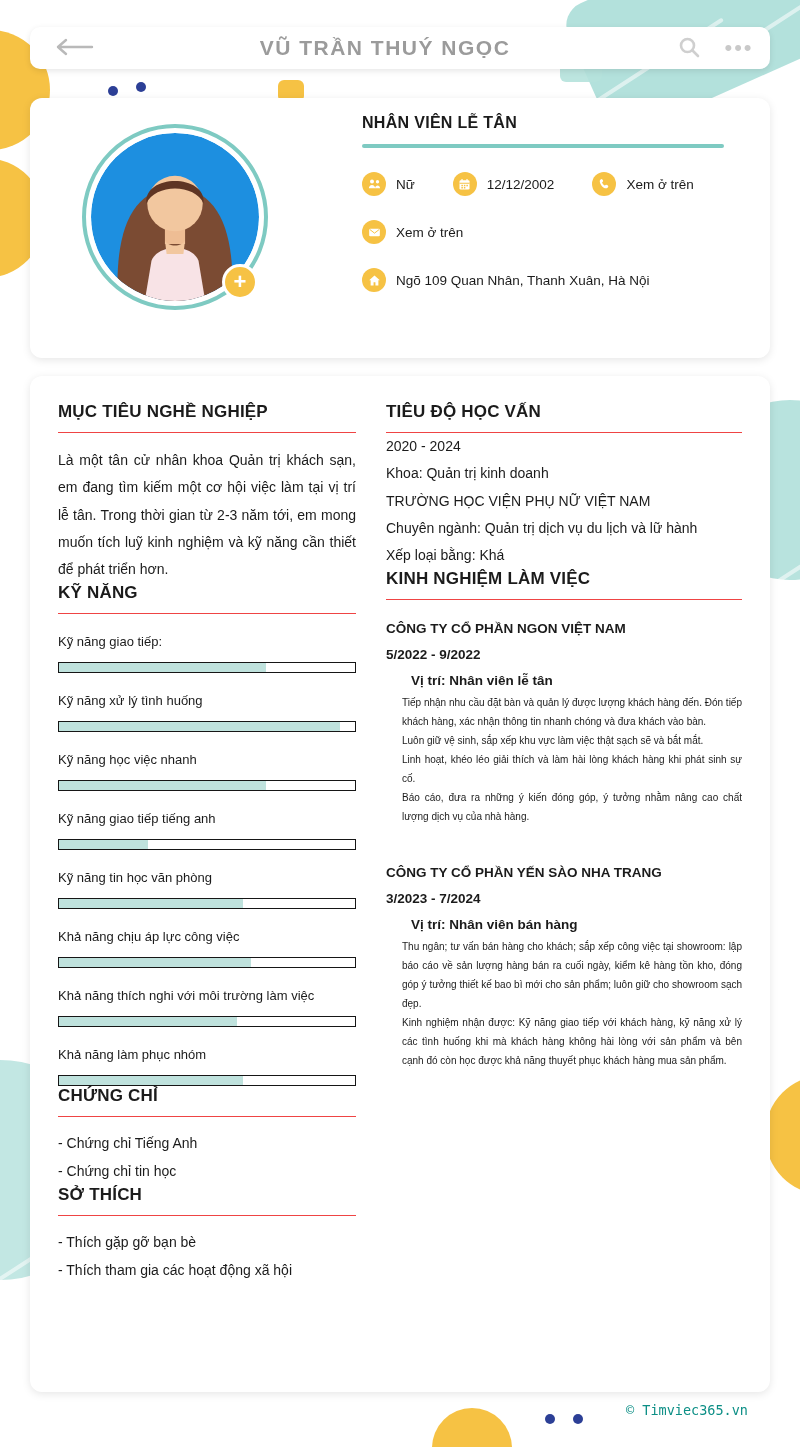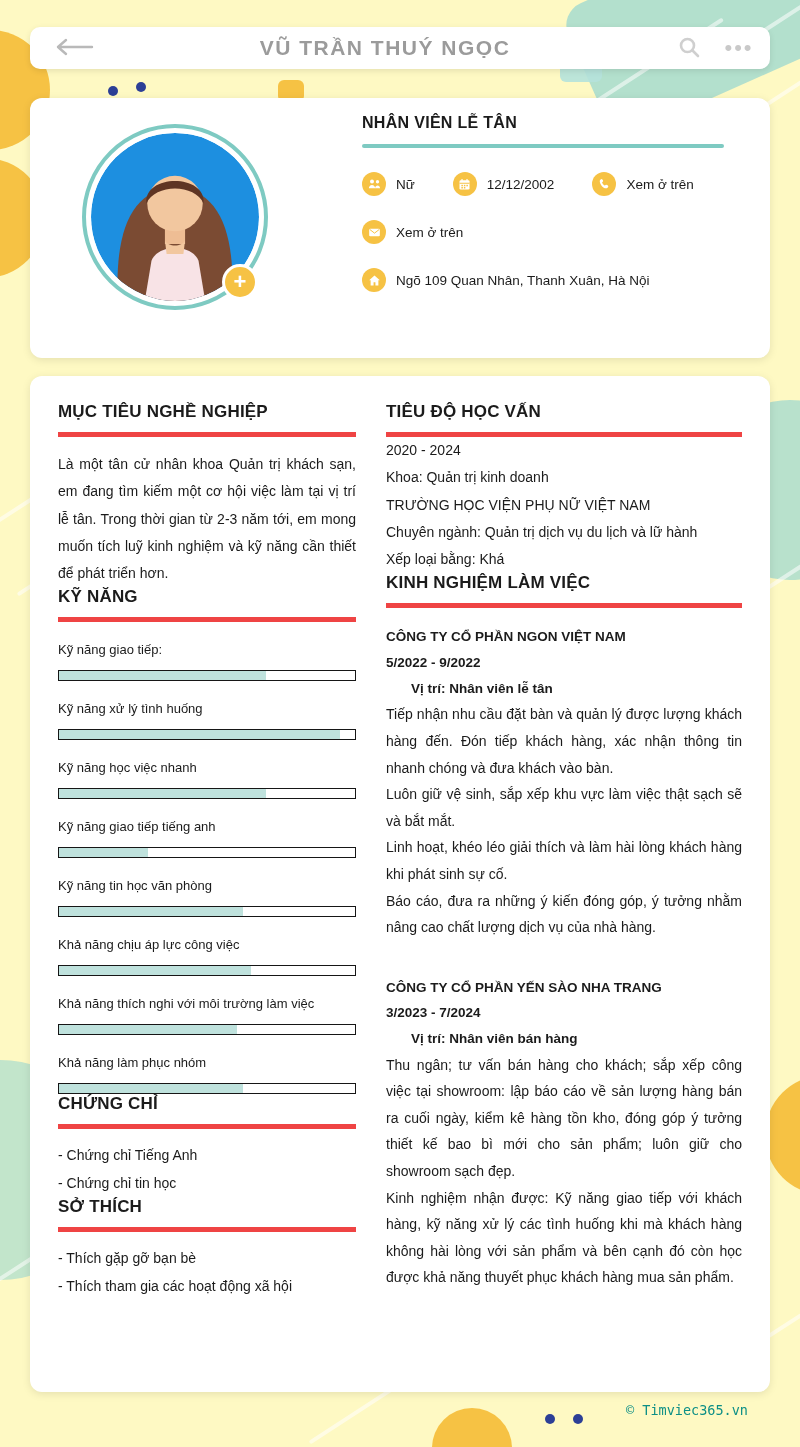--- a/index.html
+++ b/index.html
@@ -1,16 +1,16 @@
 <!DOCTYPE html>
 <html><head>
 <meta charset="utf-8">
 <style>
   html,body{margin:0;padding:0;background:#e8e8e8;}
-  .page{position:relative;width:800px;height:1447px;background:#fef9c3;overflow:hidden;
+  .page{position:relative;width:800px;height:1447px;background:#ffffff;overflow:hidden;
         font-family:"Liberation Sans",sans-serif;color:#1b1b1b;}
   
   .deco{position:absolute;pointer-events:none;}
   .circle{border-radius:50%;}
   .yellow{background:#f6c244;}
   .lteal{background:#9ad7d0;}
   .llteal{background:#b5e2dc;}
   .stripe{height:4px;border-radius:2px;background:rgba(255,255,255,.55);transform:rotate(-33deg);}
   .navy-dot{width:10px;height:10px;border-radius:50%;background:#2c3f96;}
   
@@ -36,35 +36,35 @@
   .prow .grp{display:flex;align-items:center;gap:10px;}
   .prow .gap{width:26px;}
   .icn{width:24px;height:24px;border-radius:50%;background:#f6c244;display:flex;align-items:center;justify-content:center;flex:0 0 24px;}
   .icn svg{width:15px;height:15px;display:block;}
   
   .main-card{position:absolute;left:30px;right:30px;top:376px;height:1016px;background:#fff;border-radius:12px;
              box-shadow:0 2px 8px rgba(0,0,0,.10);z-index:4;box-sizing:border-box;
              padding:26px 28px 20px 28px;display:flex;gap:30px;overflow:hidden;}
   .col-left{width:298px;flex:0 0 298px;}
   .col-right{flex:1;min-width:0;}
-  h2.sec{font-size:17px;font-weight:bold;margin:0;padding:0 0 10px 0;border-bottom:5px solid #ef4444;letter-spacing:.2px;}
+  h2.sec{font-size:17px;font-weight:bold;margin:0;padding:0 0 10px 0;border-bottom:1px solid #ef4444;letter-spacing:.2px;}
   .sec-gap{margin-top:26px;}
   .body-text{font-size:14px;line-height:1.95;text-align:justify;margin-top:14px;white-space:pre-line;}
   .skill{margin-top:20px;}
   .skill-label{font-size:13px;}
   .bar{margin-top:13px;height:9px;border:1.4px solid #161616;background:#fff;}
   .fill{height:100%;background:#bfe2dd;}
   .plain-line{font-size:14px;line-height:1.95;margin-top:0;}
   .edu{margin-top:0;font-size:14px;line-height:1.95;}
   .job{margin-top:16px;}
   .job + .job{margin-top:34px;}
   .job .company{font-size:13.5px;font-weight:bold;line-height:1.9;}
   .job .period{font-size:13.5px;font-weight:bold;line-height:1.9;}
   .job .position{font-size:13.5px;font-weight:bold;line-height:1.9;margin-left:25px;}
-  .job .desc{font-size:14px;line-height:1.9;text-align:justify;white-space:pre-line;}
+  .job .desc{font-size:10px;line-height:1.9;text-align:justify;white-space:pre-line;margin-left:16px;}
   .list-item{font-size:14px;line-height:2.0;}
   
   .footer{position:absolute;top:1402px;right:52px;font-family:"DejaVu Sans Mono",monospace;
           font-size:13.5px;color:#0d8f86;z-index:5;cursor:pointer;}
 </style>
 </head>
 <body>
 
 <div class="page">
 

